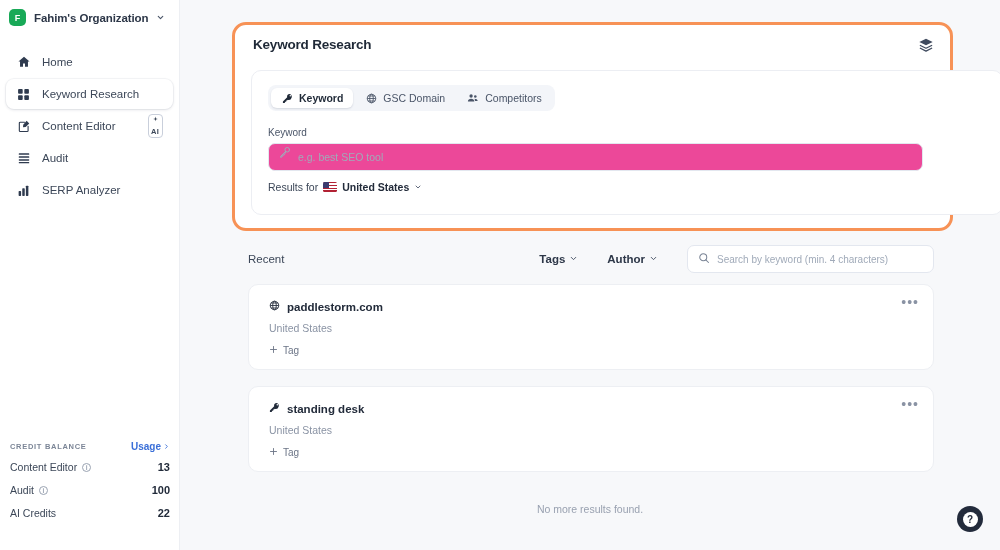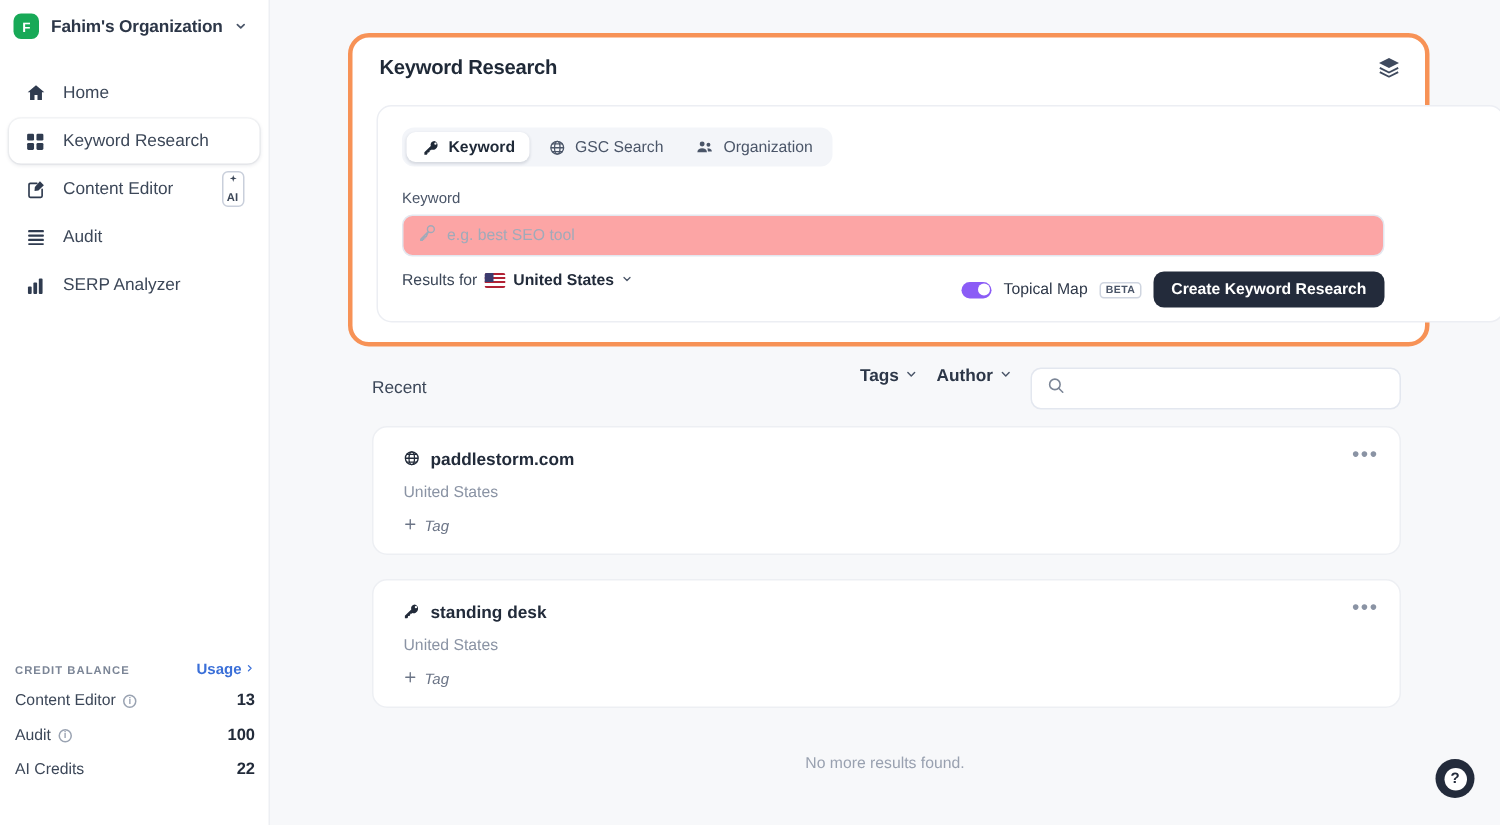--- a/index.html
+++ b/index.html
@@ -136,22 +136,22 @@
   .tab-icon { width: 12px; height: 12px; display:flex; align-items:center; justify-content:center; }
 
   .field-label {
     position: absolute; left: 16px; top: 56px;
     font-size: 10px; color: #4a5568; font-weight: 500;
   }
   .kw-input-wrap {
     position: absolute; left: 16px; top: 72px;
     width: 655px; height: 28px;
     border: 1px solid #e3e7ef; border-radius: 7px;
-    display: flex; align-items: center; gap: 7px; padding: 0 10px;
-    background: #fca5a5;
+    display: flex; gap: 7px; padding: 0 10px;
+    background: #ec4899;
   }
   .kw-input-wrap input {
     border: none; outline: none; flex: 1;
     font-size: 10.5px; color: #1f2937; background: transparent;
     font-family: "Liberation Sans", sans-serif;
   }
   .kw-input-wrap input::placeholder { color: #a0aab9; }
 
   .ctrl-row {
     position: absolute; left: 16px; top: 110px;
@@ -202,21 +202,21 @@
     white-space: nowrap;
   }
 
   
   .recent-bar {
     position: absolute; left: 68px; top: 245px;
     width: 686px; height: 28px;
     display: flex; align-items: center;
   }
   .recent-title { font-size: 11.5px; color: #3c4758; font-weight: 500; }
-  .recent-right { margin-left: auto; display: flex; align-items: flex-start; gap: 12px; }
+  .recent-right { margin-left: auto; display: flex; align-items: center; gap: 29px; }
   .filter-drop {
     display: flex; align-items: center; gap: 4px;
     font-size: 11.5px; color: #2d3748; font-weight: 600; cursor: pointer;
   }
   .search-wrap {
     width: 247px; height: 28px;
     border: 1px solid #e3e7ef; border-radius: 7px; background: #fff;
     display: flex; align-items: center; gap: 7px; padding: 0 10px;
   }
   .search-wrap input {
@@ -238,21 +238,21 @@
     display: flex; align-items: center; gap: 7px;
     font-size: 11.5px; font-weight: 700; color: #222b3a;
   }
   .rc-sub {
     position: absolute; left: 20px; top: 37px;
     font-size: 10.5px; color: #8a93a4;
   }
   .rc-tag {
     position: absolute; left: 20px; top: 60px;
     display: flex; align-items: center; gap: 5px;
-    font-size: 10px; color: #6b7486; cursor: pointer; font-style: italic;
+    font-size: 10px; color: #6b7486; cursor: pointer;
   }
   .rc-more {
     position: absolute; right: 14px; top: 12px;
     font-size: 14px; color: #8a93a4; letter-spacing: 1px;
     cursor: pointer; line-height: 10px;
   }
 
   .no-more {
     position: absolute; left: 0; top: 503px; width: 820px;
     text-align: center; font-size: 10.5px; color: #99a1b0;
@@ -418,32 +418,32 @@
           <div class="tab">
             <span class="tab-icon">
               <svg width="11" height="11" viewBox="0 0 24 24" fill="none" stroke="#4a5568" stroke-width="1.9">
                   <circle cx="12" cy="12" r="9.3"></circle>
                   <ellipse cx="12" cy="12" rx="4" ry="9.3"></ellipse>
                   <line x1="2.7" y1="12" x2="21.3" y2="12"></line>
                   <line x1="4" y1="6.5" x2="20" y2="6.5"></line>
                   <line x1="4" y1="17.5" x2="20" y2="17.5"></line>
                 </svg>
             </span>
-            <span>GSC Search</span>
+            <span>GSC Domain</span>
           </div>
           <div class="tab">
             <span class="tab-icon">
               <svg width="12" height="12" viewBox="0 0 24 24" fill="#4a5568">
                   <circle cx="8.2" cy="8" r="3.3"></circle>
                   <circle cx="16.6" cy="9" r="2.6"></circle>
                   <path d="M1.8 19c0-3.3 2.9-5.3 6.4-5.3S14.6 15.7 14.6 19z"></path>
                   <path d="M15.2 13.6c3.1 0 6 1.5 6 4.4h-5.2z"></path>
                 </svg>
             </span>
-            <span>Organization</span>
+            <span>Competitors</span>
           </div>
         </div>
 
         <div class="field-label">Keyword</div>
 
         <div class="kw-input-wrap">
           <span>
             <svg width="12" height="12" viewBox="0 0 24 24" fill="none" stroke="#a0aab9" stroke-width="1.9" stroke-linecap="round" stroke-linejoin="round">
                 <circle cx="16.5" cy="7.5" r="4.6"></circle>
                 <path d="M13.2 10.8 3 21v1.5h2.2v-1.6h1.7v-1.7h1.7v-1.7h1.6z"></path>
@@ -460,28 +460,20 @@
                 <span class="canton"></span>
             </span>
             <span class="country-name">United States</span>
             <span>
               <svg width="8" height="8" viewBox="0 0 24 24" fill="none" stroke="#4a5568" stroke-width="2.6" stroke-linecap="round" stroke-linejoin="round">
                   <polyline points="6 9 12 15 18 9"></polyline>
                 </svg>
             </span>
           </div>
 
-          <div class="right-ctrls">
-            <span class="toggle">
-                <span class="knob"></span>
-              </span>
-            <span class="toggle-label">Topical Map</span>
-            <span class="beta">BETA</span>
-            <button class="create-btn">Create Keyword Research</button>
-          </div>
         </div>
       </div>
     </section>
 
     <div class="recent-bar">
       <span class="recent-title">Recent</span>
       <div class="recent-right">
         <span class="filter-drop">
           <span>Tags</span>
           <span>
@@ -498,20 +490,21 @@
               </svg>
           </span>
         </span>
         <div class="search-wrap">
           <span>
             <svg width="12" height="12" viewBox="0 0 24 24" fill="none" stroke="#7b8596" stroke-width="2.1" stroke-linecap="round">
                 <circle cx="10.5" cy="10.5" r="7"></circle>
                 <line x1="15.6" y1="15.6" x2="21" y2="21"></line>
               </svg>
           </span>
+          <input type="text" placeholder="Search by keyword (min. 4 characters)" style="">
         </div>
       </div>
     </div>
 
     <div class="rcard c1">
       <div class="rc-title">
         <span>
           <svg width="11" height="11" viewBox="0 0 24 24" fill="none" stroke="#222b3a" stroke-width="1.9">
               <circle cx="12" cy="12" r="9.3"></circle>
               <ellipse cx="12" cy="12" rx="4" ry="9.3"></ellipse>

